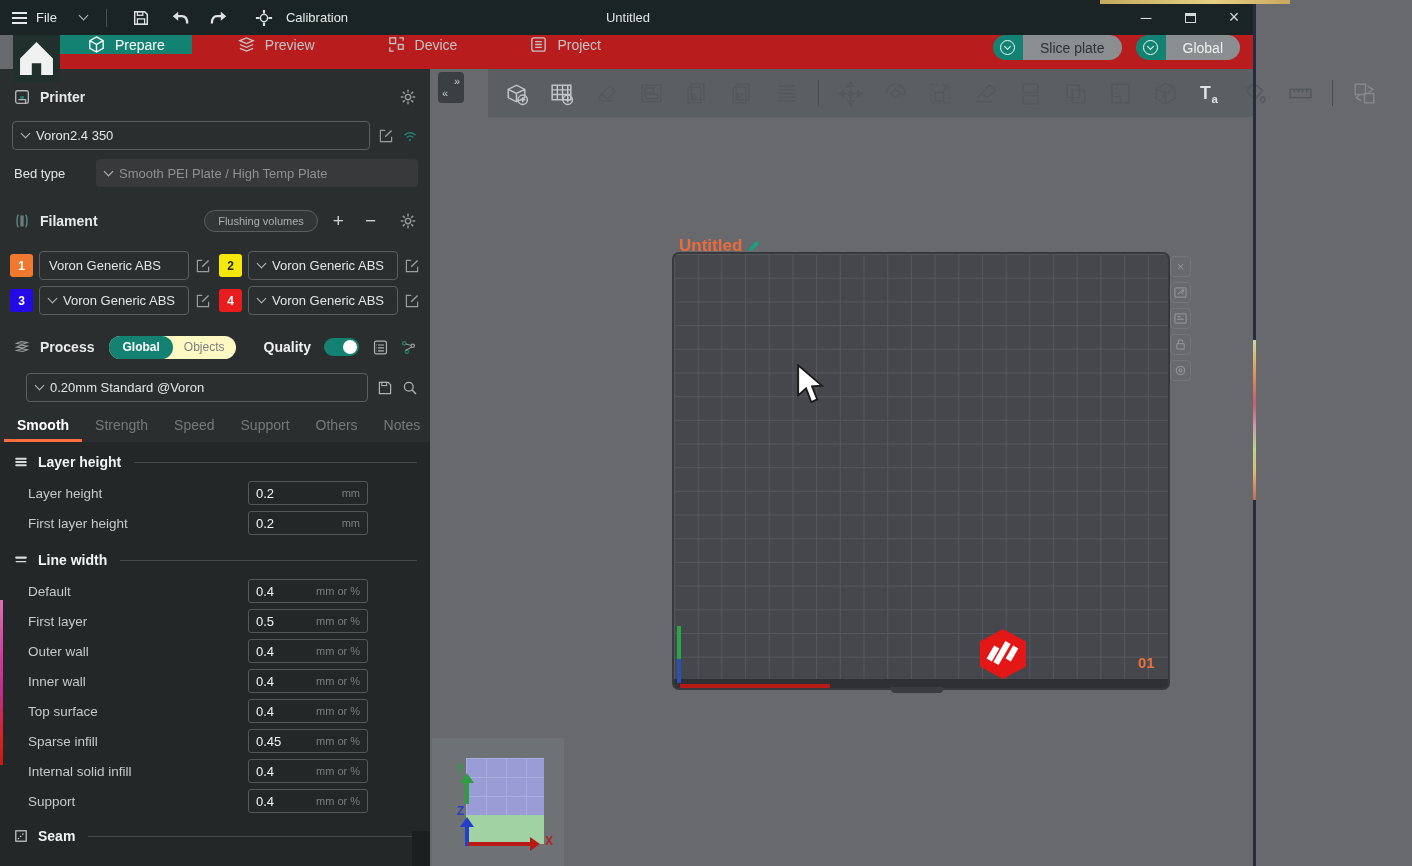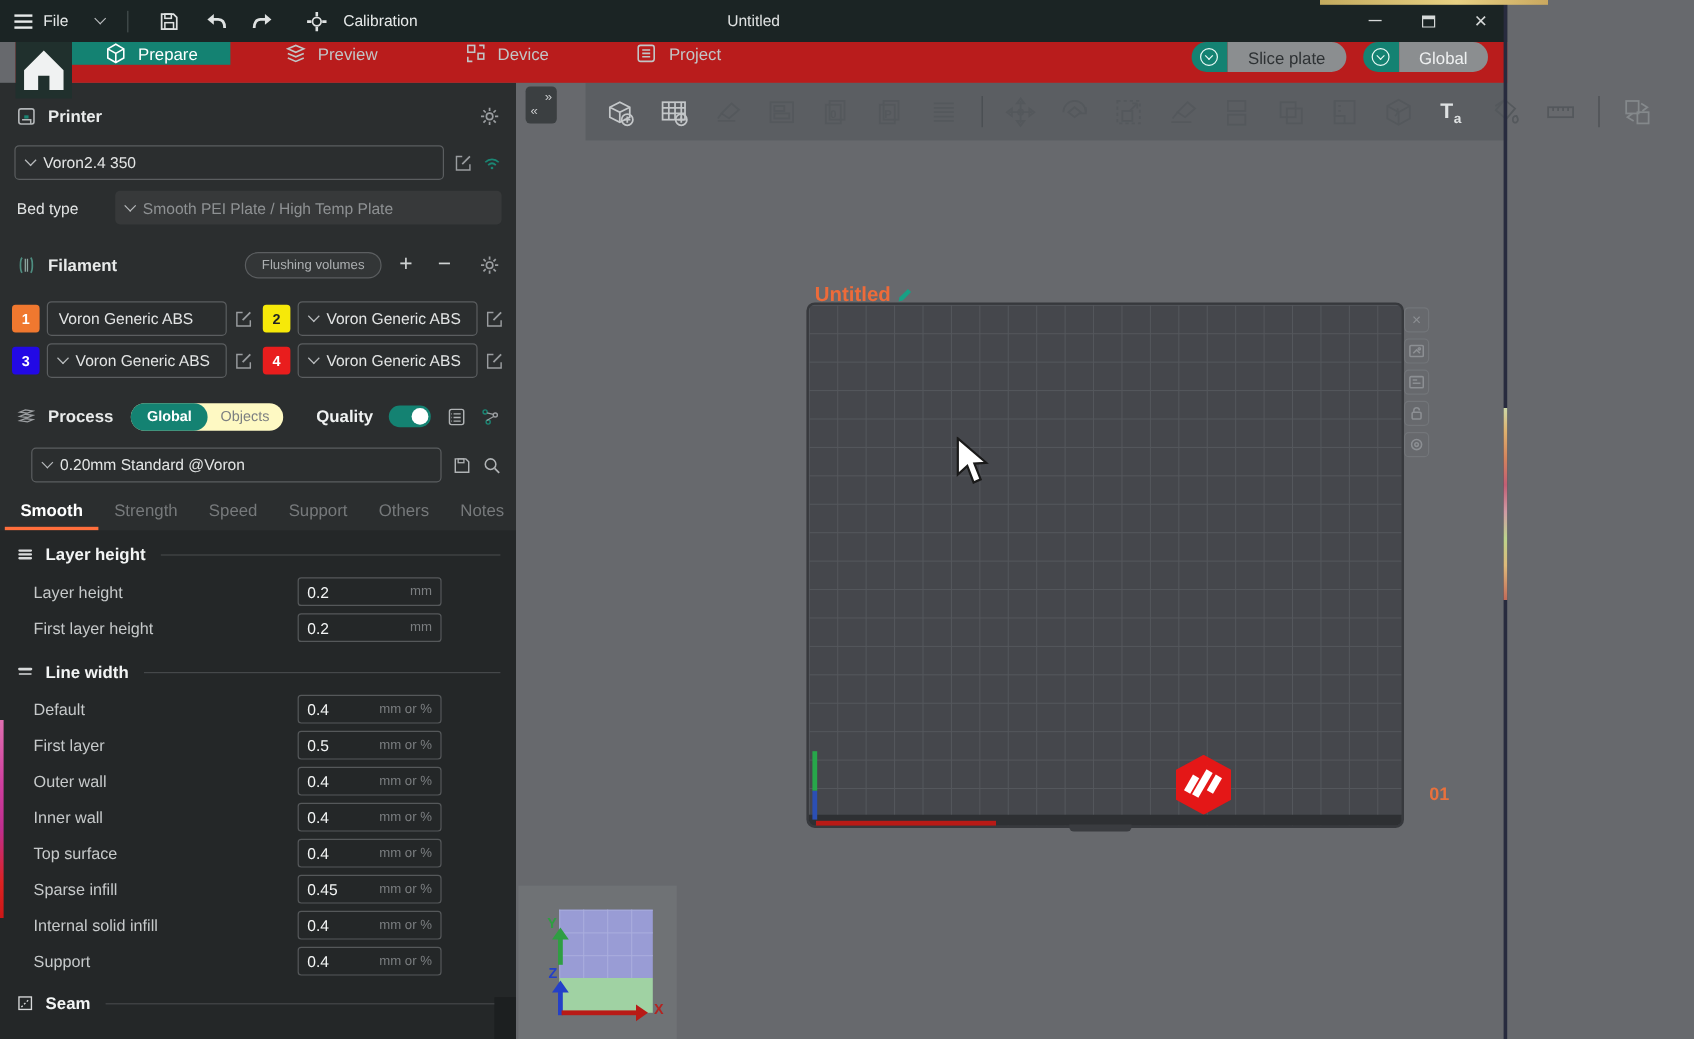--- a/index.html
+++ b/index.html
@@ -139,21 +139,21 @@
   .voron-logo { position:absolute; left:550px; top:560px; display:flex; align-items:center; gap:10px; }
   .hex { width:46px; height:50px; background:#e41717; position:relative;
          clip-path:polygon(50% 0,100% 25%,100% 75%,50% 100%,0 75%,0 25%); }
   .hex i { position:absolute; width:6px; background:#fff; transform:rotate(30deg); }
   .hex .s1 { left:10px; top:17px; height:15px; }
   .hex .s2 { left:19px; top:12px; height:24px; }
   .hex .s3 { left:29px; top:17px; height:15px; }
   .logo-text { display:flex; flex-direction:column; }
   .logo-brand { font-size:33px; font-weight:bold; color:#25272b; letter-spacing:1px; line-height:0.95; }
   .logo-sub { font-size:9px; letter-spacing:8.5px; color:#33363b; font-weight:bold; margin-top:2px; }
-  .plate-number { position:absolute; left:761px; top:585px; color:#e8713d; font-weight:bold; font-size:15px; }
+  .plate-number { position:absolute; left:708px; top:585px; color:#e8713d; font-weight:bold; font-size:15px; }
 
   .axis-y { position:absolute; left:247px; top:557px; width:4px; height:33px; background:#27a74a; }
   .axis-z { position:absolute; left:247px; top:590px; width:4px; height:24px; background:#2b4fb4; }
   .axis-x { position:absolute; left:250px; top:615px; width:150px; height:4px; background:#b81a16; }
 
   .cursor { position:absolute; left:365px; top:295px; z-index:60; }
 
   
   .overview { position:absolute; left:2px; top:669px; width:132px; height:128px; background:#6f7275; }
   .ov-purple { position:absolute; left:34px; top:20px; width:78px; height:57px; background:#999cd5;

